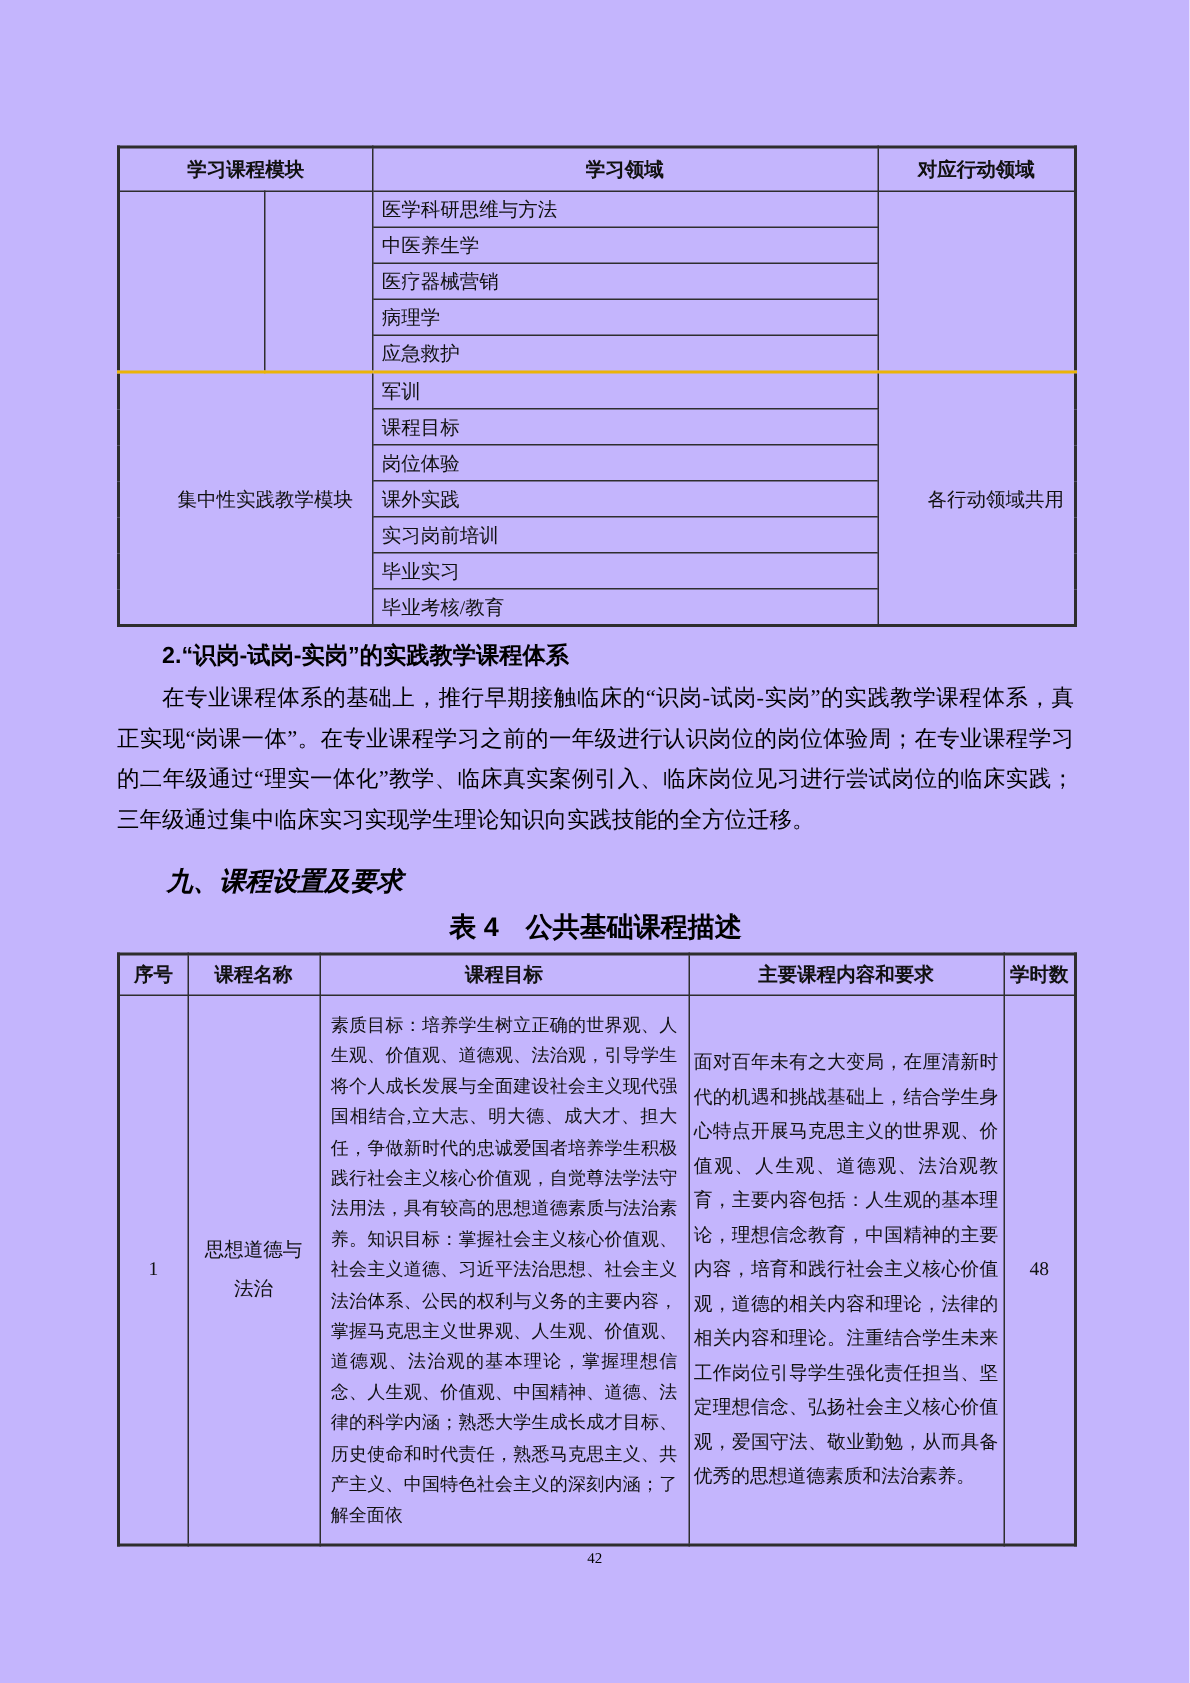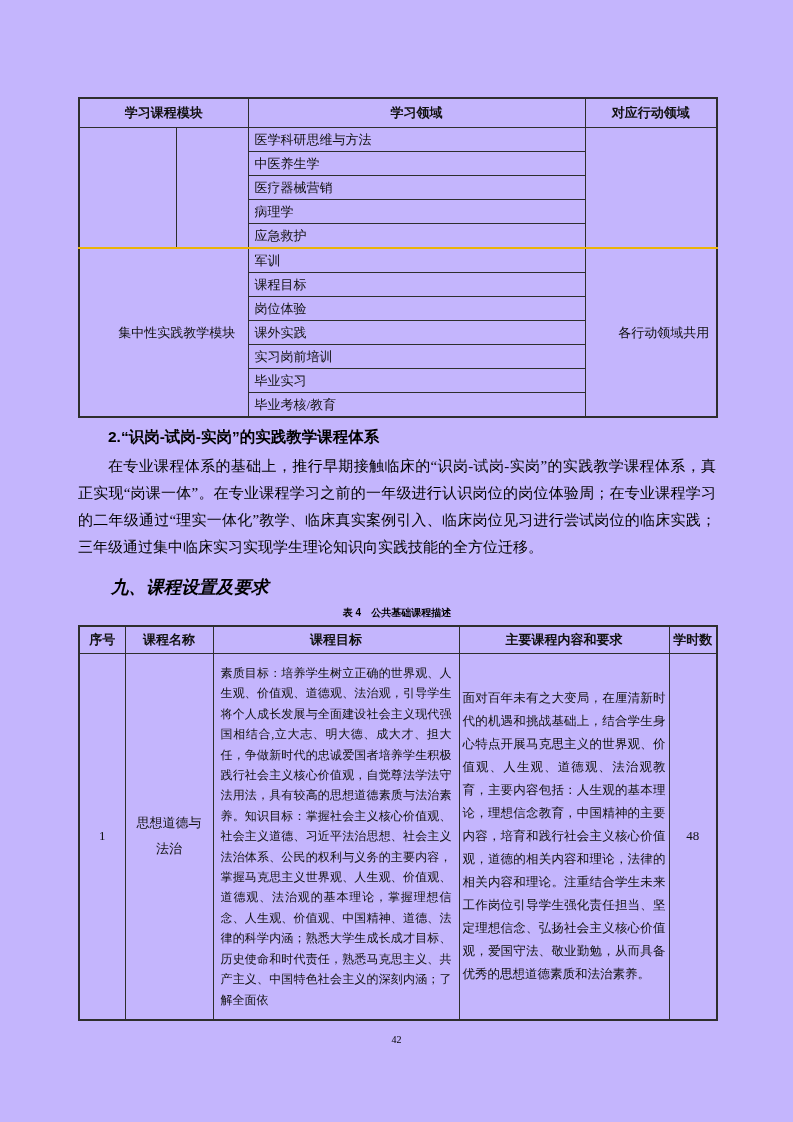--- a/index.html
+++ b/index.html
@@ -61,21 +61,21 @@
     font-weight: bold; font-size: 17.5px; color:#000;font-style:italic;
   }
   .h-sub1 {
     margin: 12px 0 0 0; padding-left: 44px;
     font-family: "Liberation Sans", "DejaVu Sans", sans-serif;
     font-weight: bold; font-size: 15px; color:#000;
   }
   .tbl-caption {
     margin: 7px 0 5px 0; width: 638px; text-align: center;
     font-family: "Liberation Sans", "DejaVu Sans", sans-serif;
-    font-weight: bold; font-size: 10px; color:#000;
+    font-weight: bold; font-size: 18px; color:#000;
   }
   .page-number {
     position: absolute; left: 0; right: 0; top: 1034px;
     text-align: center; font-size: 10px; color:#000;
   }
 </style>
 </head>
 <body>
 
 <div class="page">

